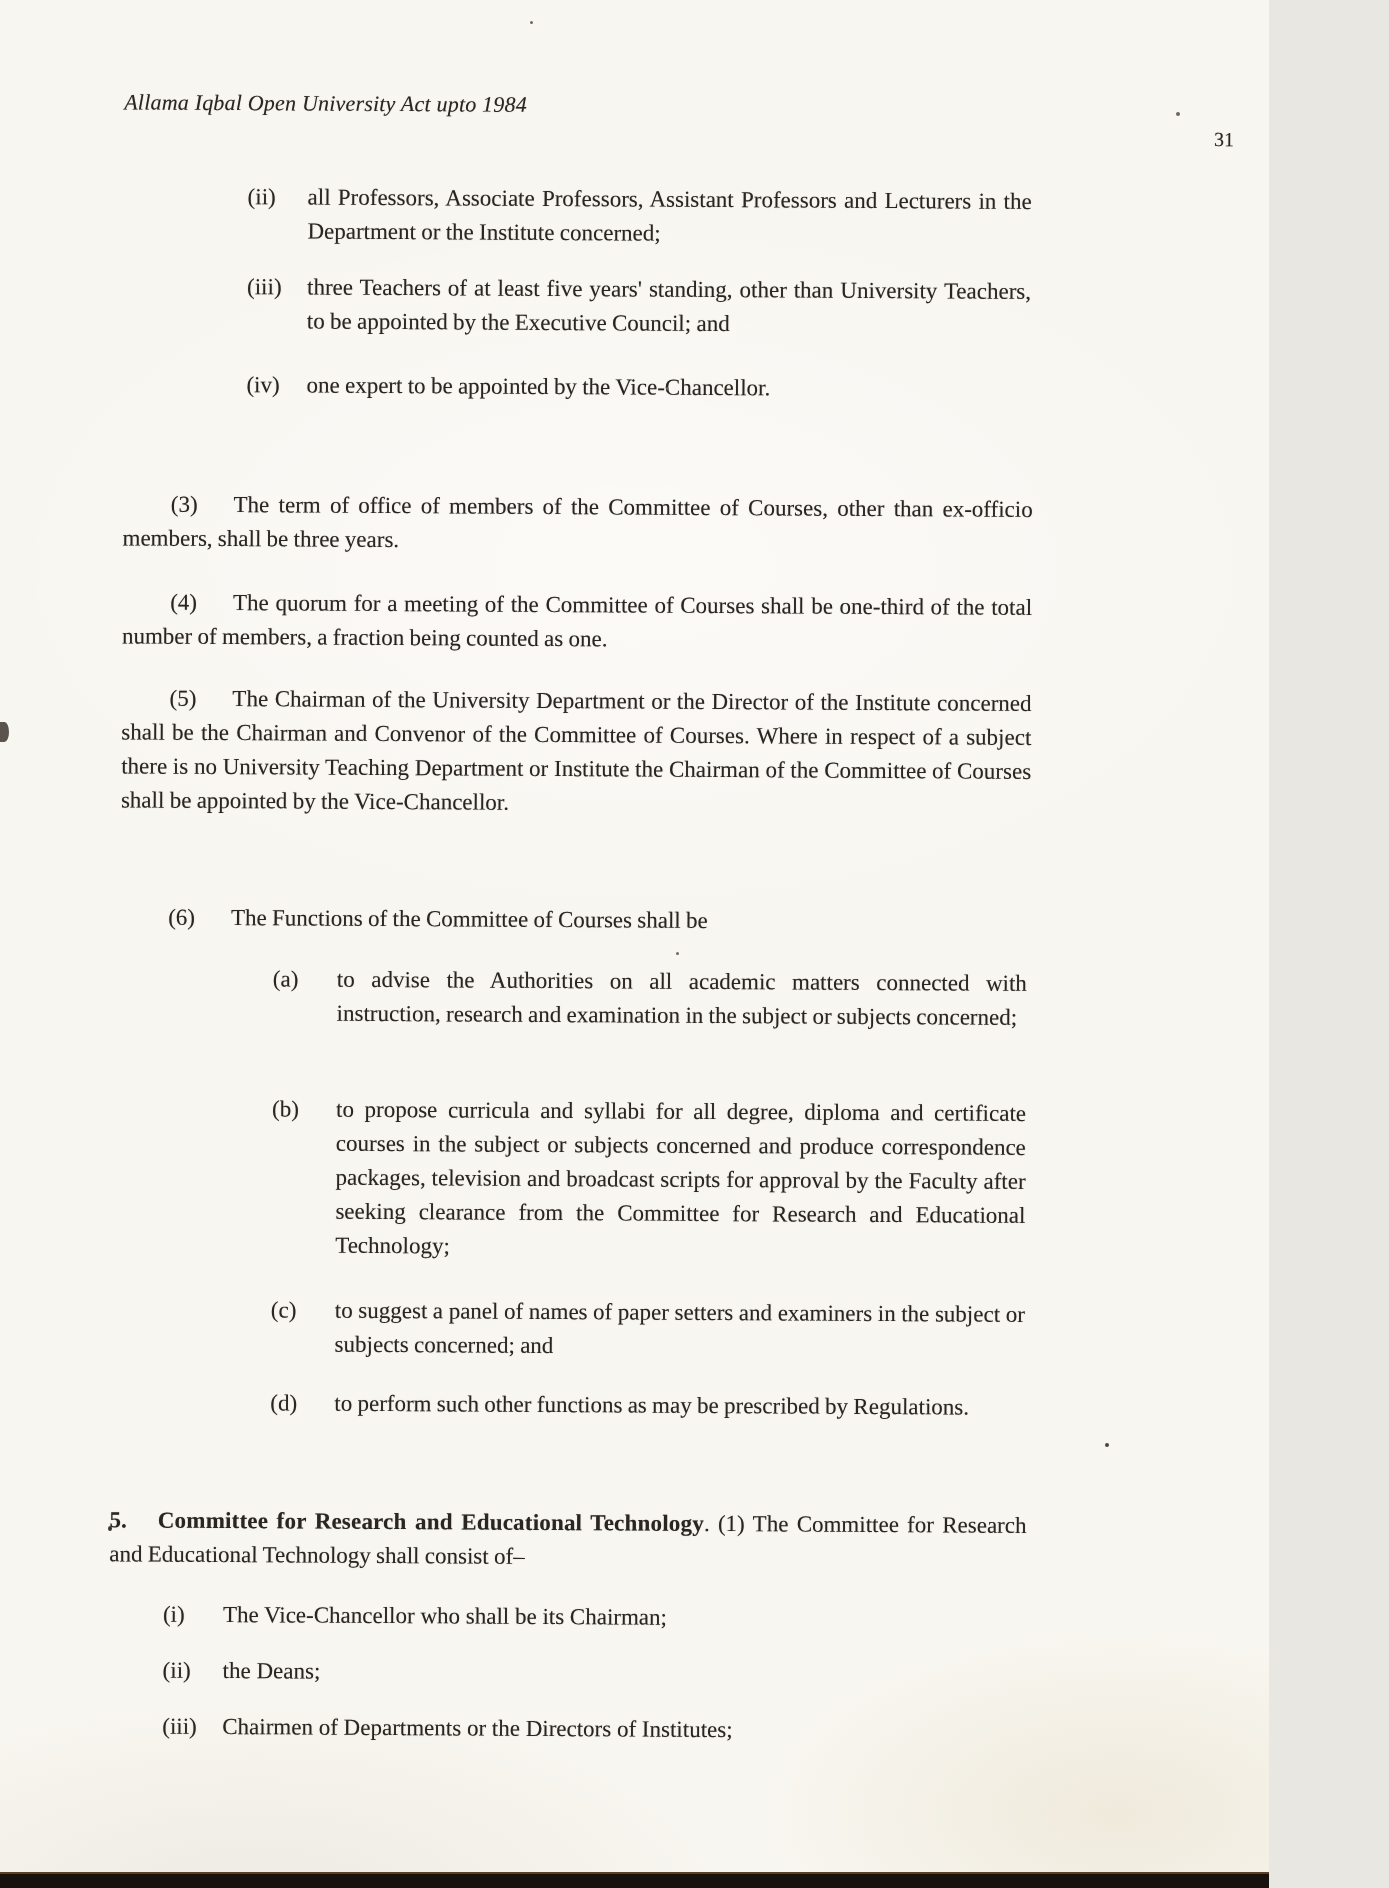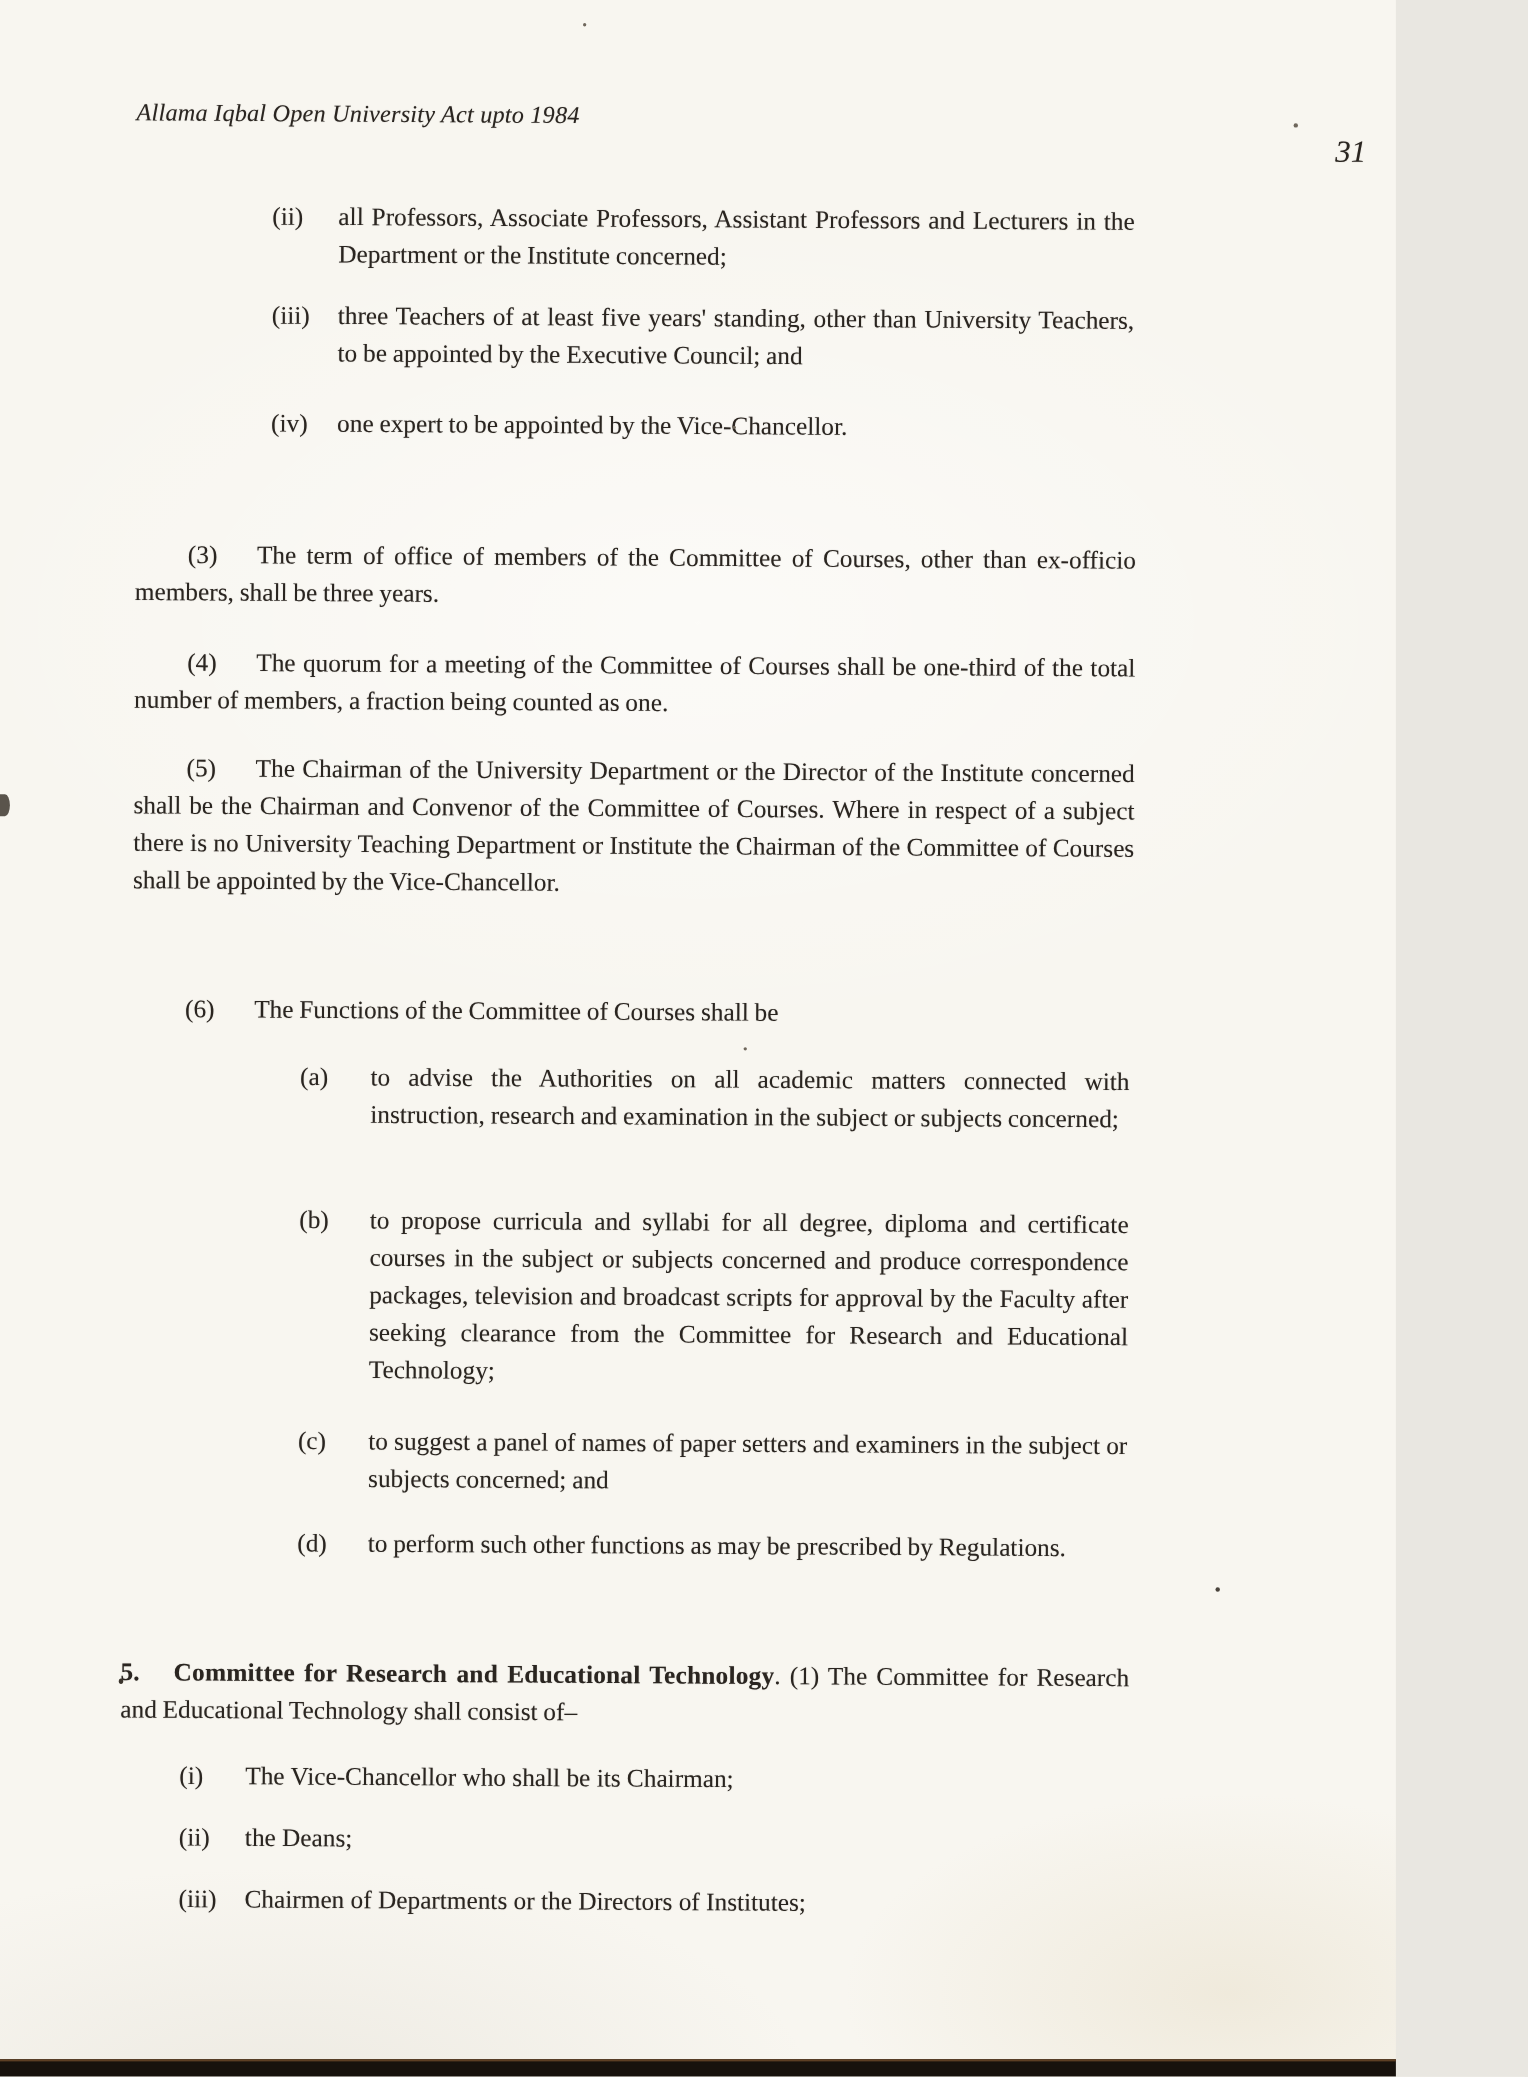--- a/index.html
+++ b/index.html
@@ -33,21 +33,21 @@
     line-height:34px;
     text-shadow:0 0 1px rgba(42,37,32,0.35);
   }
   .doc-title{
     position:absolute;left:124px;top:86px;
     font-style:italic;font-size:22px;letter-spacing:0.2px;
     white-space:nowrap;
   }
   .page-num{
     position:absolute;left:1214px;top:116px;
-    font-style:italic;font-size:28px;
+    font-size:20px;
   }
   .hang{position:absolute;display:flex;}
   .hang .marker{flex:0 0 auto;}
   .roman-top{left:248px;}
   .roman-top .marker{width:60px;}
   .roman-top .txt{width:724px;text-align:justify;word-spacing:-0.02em;}
   .alpha{left:278px;}
   .alpha .marker{width:64px;}
   .alpha .txt{width:690px;text-align:justify;word-spacing:-0.02em;}
   .roman-bottom{left:172px;}

